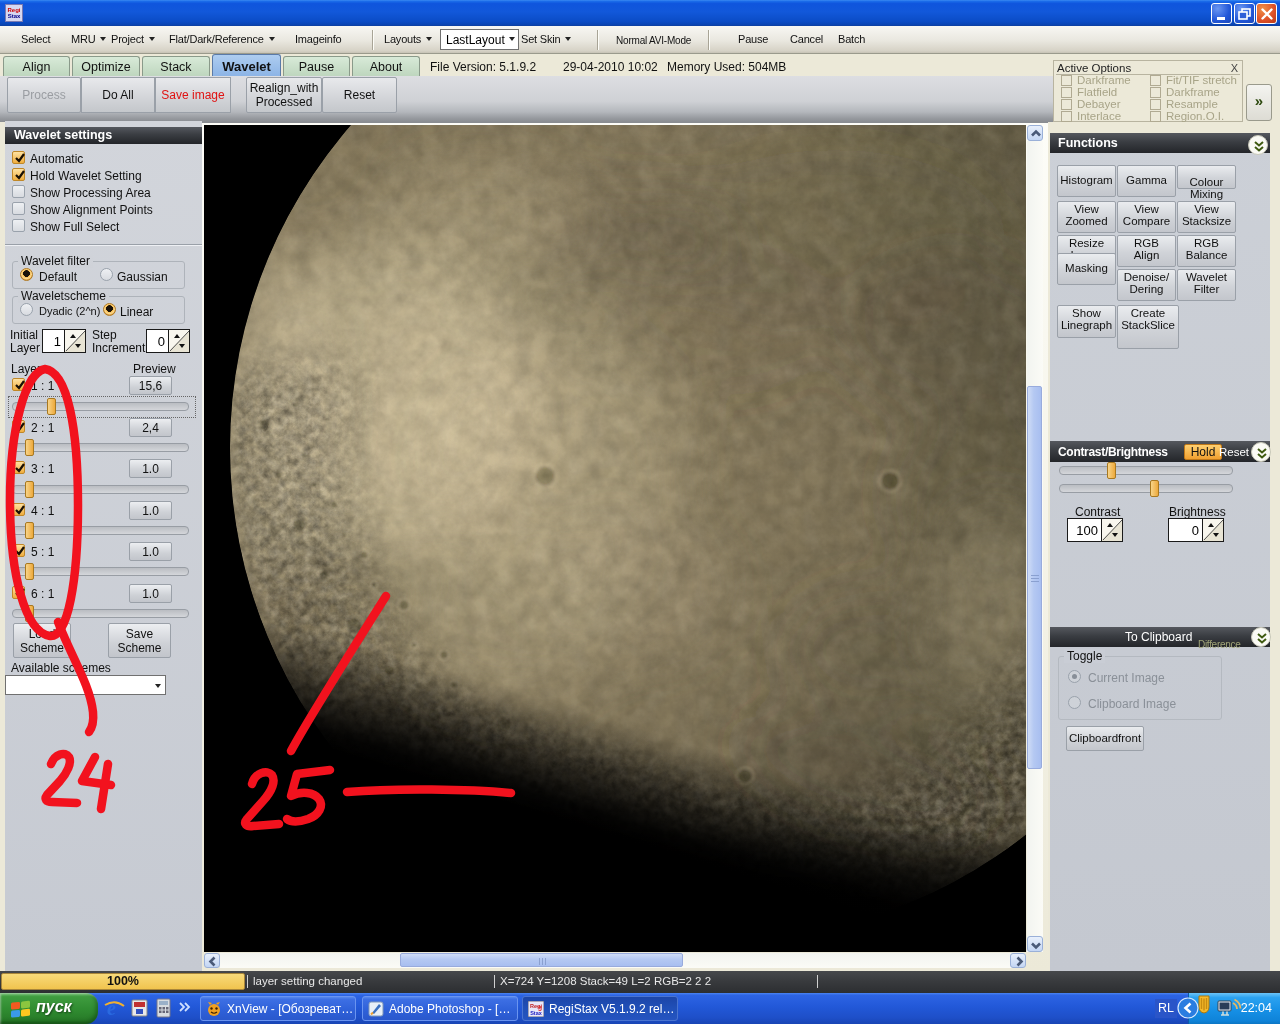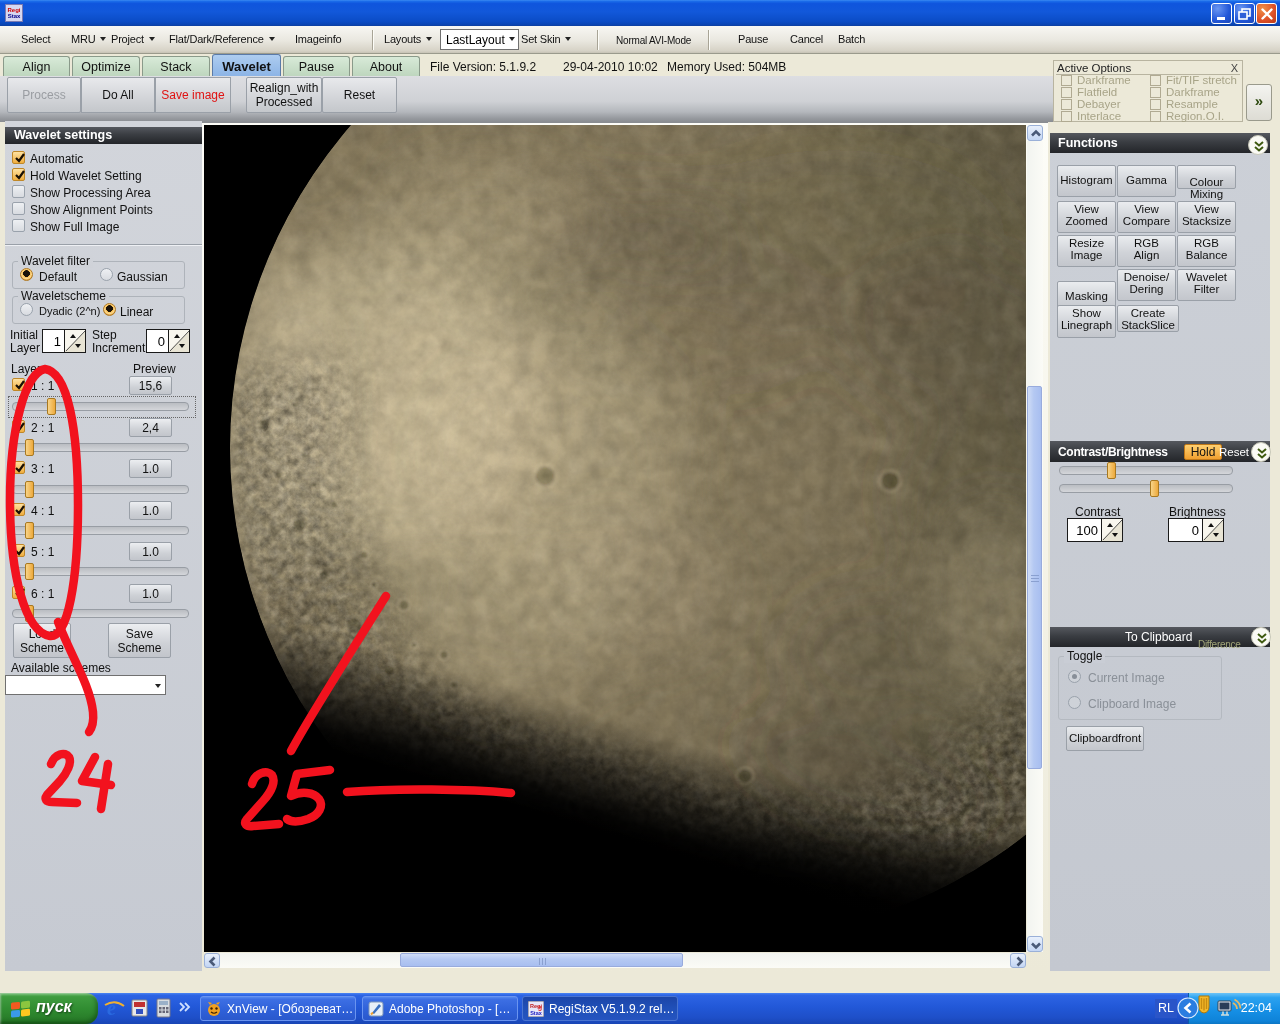--- a/index.html
+++ b/index.html
@@ -383,21 +383,21 @@
         <svg width="15" height="15">
           <path d="M3 7 L6 10 L11 3" stroke="#1a1005" stroke-width="2.2" fill="none"></path>
         </svg>
       </div>
       <div class="lbl" style="left:25px;top:48px">Hold Wavelet Setting</div>
     <div class="cbx off" style="left:7px;top:64px"></div>
       <div class="lbl" style="left:25px;top:65px">Show Processing Area</div>
     <div class="cbx off" style="left:7px;top:81px"></div>
       <div class="lbl" style="left:25px;top:82px">Show Alignment Points</div>
     <div class="cbx off" style="left:7px;top:98px"></div>
-      <div class="lbl" style="left:25px;top:99px">Show Full Image</div>
+      <div class="lbl" style="left:25px;top:99px">Show Full Select</div>
     <div style="position:absolute;left:0;top:123px;width:197px;height:1px;background:#9aa0a8"></div>
     <div style="position:absolute;left:0;top:124px;width:197px;height:1px;background:#eef0f4"></div>
     <div class="grp" style="left:7px;top:140px;width:173px;height:28px;"></div>
     <div class="lbl" style="left:13px;top:133px;background:linear-gradient(#d0d3d9,#cfd2d8);padding:0 3px;">Wavelet filter</div>
     <div class="rad on" style="left:15px;top:147px"></div>
       <div class="lbl" style="left:34px;top:149px">Default</div>
     <div class="rad off" style="left:95px;top:147px"></div>
       <div class="lbl" style="left:112px;top:149px">Gaussian</div>
     <div class="grp" style="left:7px;top:175px;width:173px;height:28px;"></div>
     <div class="lbl" style="left:13px;top:168px;background:linear-gradient(#cfd2d8,#ced1d7);padding:0 3px;">Waveletscheme</div>
@@ -504,25 +504,25 @@
         </svg></div>
     <div class="fbtn" style="left:7px;top:43px;width:59px;height:32px;padding-top:8px;">Histogram</div>
     <div class="fbtn" style="left:67px;top:43px;width:59px;height:32px;padding-top:8px;">Gamma</div>
     <div class="fbtn" style="left:127px;top:43px;width:59px;height:24px;padding-top:10px;">Colour<br>Mixing</div>
     <div class="fbtn" style="left:7px;top:79px;width:59px;height:32px;padding-top:1px;">View<br>Zoomed</div>
     <div class="fbtn" style="left:67px;top:79px;width:59px;height:32px;padding-top:1px;">View<br>Compare</div>
     <div class="fbtn" style="left:127px;top:79px;width:59px;height:32px;padding-top:1px;">View<br>Stacksize</div>
     <div class="fbtn" style="left:7px;top:113px;width:59px;height:32px;padding-top:1px;">Resize<br>Image</div>
     <div class="fbtn" style="left:67px;top:113px;width:59px;height:32px;padding-top:1px;">RGB<br>Align</div>
     <div class="fbtn" style="left:127px;top:113px;width:59px;height:32px;padding-top:1px;">RGB<br>Balance</div>
-    <div class="fbtn" style="left:7px;top:159px;width:59px;height:32px;padding-top:8px;">Masking</div>
+    <div class="fbtn" style="left:7px;top:131px;width:59px;height:32px;padding-top:8px;">Masking</div>
     <div class="fbtn" style="left:67px;top:147px;width:59px;height:32px;padding-top:1px;">Denoise/<br>Dering</div>
     <div class="fbtn" style="left:127px;top:147px;width:59px;height:32px;padding-top:1px;">Wavelet<br>Filter</div>
     <div class="fbtn" style="left:7px;top:183px;width:59px;height:33px;padding-top:1px;">Show<br>Linegraph</div>
-    <div class="fbtn" style="left:67px;top:183px;width:62px;height:27px;padding-top:1px;">Create<br>StackSlice</div>
+    <div class="fbtn" style="left:67px;top:183px;width:62px;height:44px;padding-top:1px;">Create<br>StackSlice</div>
     <div class="dhead" style="left:0;top:319px;width:220px;height:21px;padding:4px 0 0 8px;font-size:12px;letter-spacing:-0.3px;">Contrast/Brightness</div>
     <div style="position:absolute;left:134px;top:322px;width:38px;height:16px;background:linear-gradient(#ffd070,#f0a030);border:1px solid #c07818;border-radius:2px;color:#111;font:12px 'Liberation Sans',sans-serif;text-align:center;">Hold</div>
     <div style="position:absolute;left:169px;top:324px;width:32px;height:16px;color:#fff;font:11.5px 'Liberation Sans',sans-serif;">Reset</div>
     <div class="chev" style="left:201px;top:320px;"><svg width="20" height="20">
           <path d="M6 6 L10 9.5 L14 6 M6 11 L10 14.5 L14 11" stroke="#3f5a10" stroke-width="2" fill="none"></path>
         </svg></div>
     <div class="slider" style="left:9px;top:344px;width:174px;">
         <div class="thumb" style="left:47px"></div>
       </div>
     <div class="slider" style="left:9px;top:362px;width:174px;">
@@ -554,20 +554,28 @@
           <path d="M6 6 L10 9.5 L14 6 M6 11 L10 14.5 L14 11" stroke="#3f5a10" stroke-width="2" fill="none"></path>
         </svg></div>
     <div class="grp" style="left:8px;top:534px;width:164px;height:64px;border-color:#b4b9c0;"></div>
     <div class="lbl" style="left:14px;top:527px;background:#c9cdd5;padding:0 3px;">Toggle</div>
     <div style="position:absolute;left:18px;top:548px;width:13px;height:13px;border-radius:50%;border:1px solid #9aa2ac;background:#ced2d8;"></div>
     <div style="position:absolute;left:22px;top:552px;width:5px;height:5px;border-radius:50%;background:#888f98;"></div>
     <div class="lbl" style="left:38px;top:549px;color:#8a9098;">Current Image</div>
     <div style="position:absolute;left:18px;top:574px;width:13px;height:13px;border-radius:50%;border:1px solid #9aa2ac;background:#ced2d8;"></div>
     <div class="lbl" style="left:38px;top:575px;color:#8a9098;">Clipboard Image</div>
     <div class="fbtn" style="left:16px;top:604px;width:78px;height:25px;padding-top:5px;">Clipboardfront</div>
+  </div>
+  <div id="statusbar" class="abs">
+    <div id="progress">100%</div>
+    <div class="ssep" style="left:247px"></div>
+    <div class="stxt" style="left:253px">layer setting changed</div>
+    <div class="ssep" style="left:494px"></div>
+    <div class="stxt" style="left:500px">X=724 Y=1208 Stack=49 L=2 RGB=2 2 2</div>
+    <div class="ssep" style="left:817px"></div>
   </div>
   <div id="taskbar" class="abs">
     <div id="startbtn">
       <svg width="26" height="26" style="position:absolute;left:8px;top:3px;">
         <g transform="skewY(-6)">
           <rect x="3" y="7" width="9" height="7" rx="1.5" fill="#f25a20"></rect>
           <rect x="13" y="7" width="9" height="7" rx="1.5" fill="#8cc63f"></rect>
           <rect x="3" y="15" width="9" height="7" rx="1.5" fill="#3a9ae8"></rect>
           <rect x="13" y="15" width="9" height="7" rx="1.5" fill="#fdc820"></rect>
         </g>

